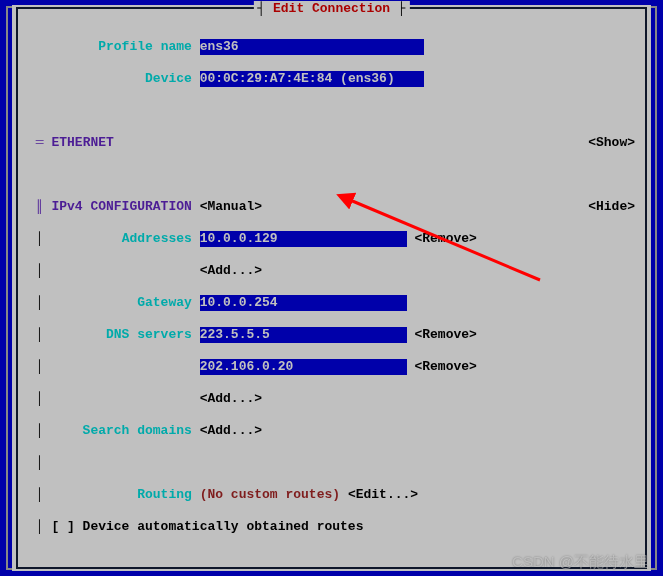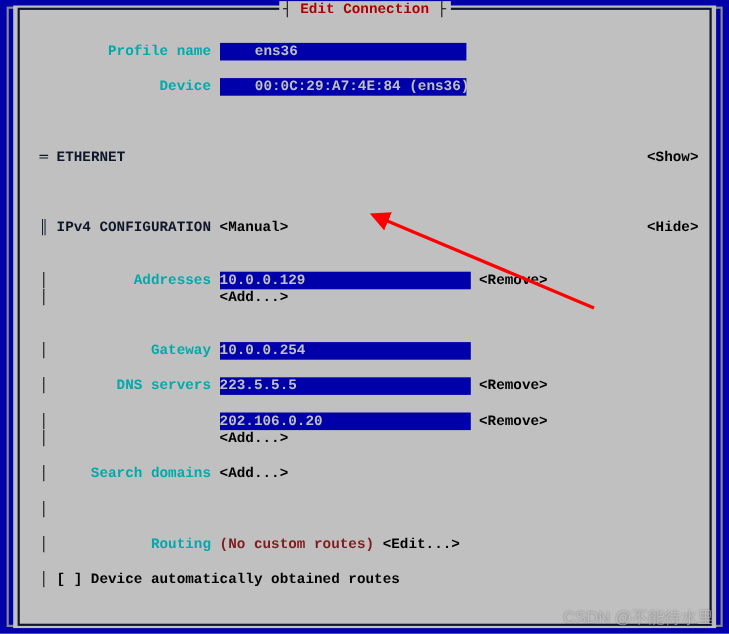--- a/index.html
+++ b/index.html
@@ -50,25 +50,25 @@
       white-space: pre;
       color: #000;
     }
     .row { height: 16px; }
     .label { color: #00aaaa; }
     .value-field {
       display: inline-block;
       background: #0000aa;
       color: #c0c0c0;
     }
-    .w28 { width: 224px; padding-left: 32px; } 
-    .w25 { width: 228px; margin-top: 16px; }
+    .w28 { width: 224px; } 
+    .w25 { width: 207px; }
     .dim { color: #7f1d1d; }
     .action { color: #000; }
-    .hdr { color: #0f172a; }
+    .hdr { color: #4c1d95; }
     .watermark {
       position: absolute;
       right: 14px;
       bottom: 6px;
       color: rgba(220,220,220,0.55);
       font-family: sans-serif;
       font-size: 15px;
       font-weight: normal;
       text-shadow: 0 0 2px rgba(0,0,0,.4);
       text-align: center;

